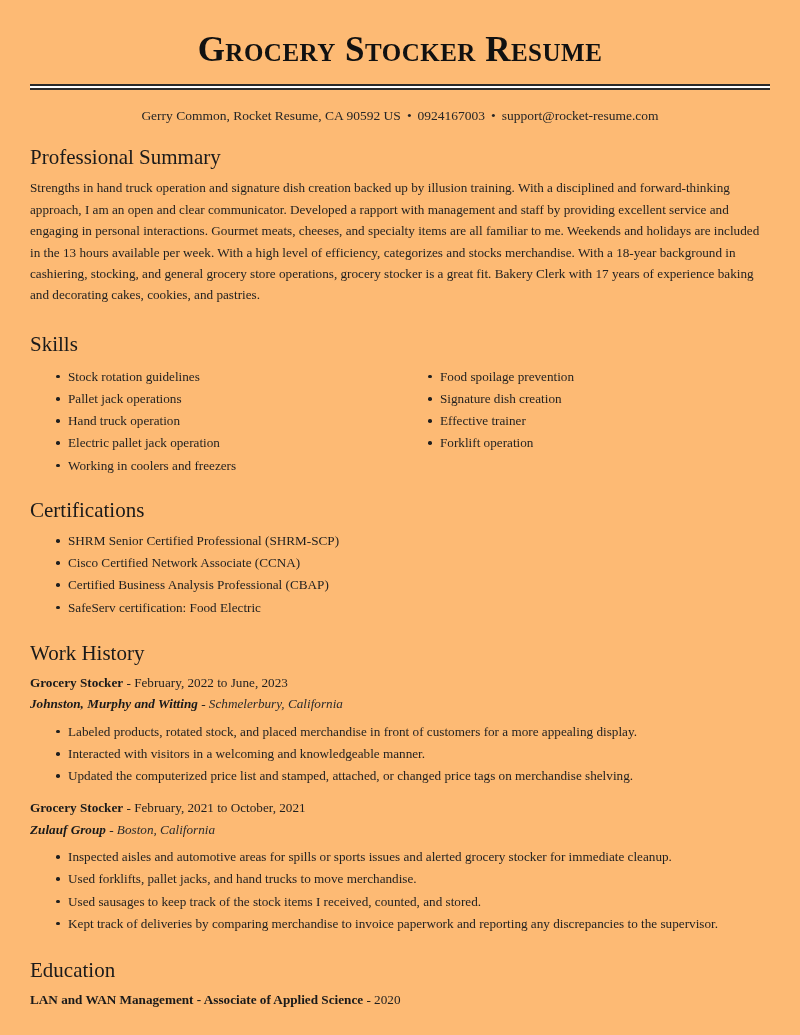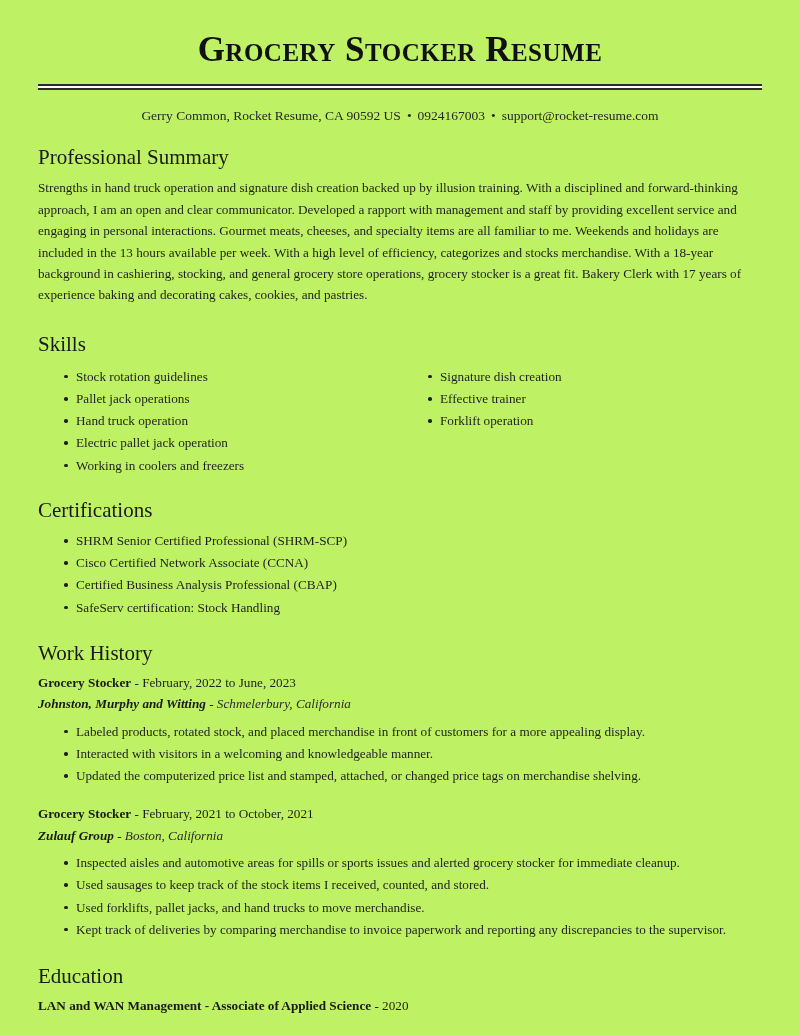--- a/index.html
+++ b/index.html
@@ -11,23 +11,23 @@
     width: 800px;
     height: 1035px;
     font-family: "Liberation Serif", "DejaVu Serif", serif;
     color: #1a1a1a;
     -webkit-font-smoothing: antialiased;
   }
   .page {
     width: 800px;
     height: 1035px;
     box-sizing: border-box;
-    padding: 0 38px;
+    padding: 0 30px;
     position: relative;
-    background: #bef264;
+    background: #fdba74;
   }
   .doc-title {
     margin: 0;
     padding-top: 30px;
     text-align: center;
     font-family: "Liberation Serif", "DejaVu Serif", serif;
     font-variant: small-caps;
     font-weight: 700;
     font-size: 35px;
     letter-spacing: 0.5px;
@@ -106,21 +106,21 @@
     gap: 0;
   }
   .skills-col {
     width: 50%;
     box-sizing: border-box;
   }
   .skills-col.right ul.bullets {
     padding-left: 28px;
   }
   .job, .edu {
-    margin-top: 17px;
+    margin-top: 11px;
   }
   .job:first-of-type, .edu:first-of-type {
     margin-top: 3px;
   }
   .job-line1 {
     font-size: 13.2px;
     line-height: 1.55;
     color: #1a1a1a;
   }
   .job-title {
@@ -199,35 +199,36 @@
         <ul class="bullets">
           <li>Stock rotation guidelines</li>
           <li>Pallet jack operations</li>
           <li>Hand truck operation</li>
           <li>Electric pallet jack operation</li>
           <li>Working in coolers and freezers</li>
         </ul>
       </div>
       <div class="skills-col right">
         <ul class="bullets">
+          <li>Food spoilage prevention</li>
           <li>Signature dish creation</li>
           <li>Effective trainer</li>
           <li>Forklift operation</li>
         </ul>
       </div>
     </div>
   </div>
 
   <div class="section sec-certs">
     <h2 class="section-heading">Certifications</h2>
     <ul class="bullets">
       <li>SHRM Senior Certified Professional (SHRM-SCP)</li>
       <li>Cisco Certified Network Associate (CCNA)</li>
       <li>Certified Business Analysis Professional (CBAP)</li>
-      <li>SafeServ certification: Stock Handling</li>
+      <li>SafeServ certification: Food Electric</li>
     </ul>
   </div>
 
   <div class="section sec-work">
     <h2 class="section-heading">Work History</h2>
 
     <div class="job">
       <div class="job-line1">
         <span class="job-title">Grocery Stocker</span><span class="job-dash"> - </span><span class="job-dates">February, 2022 to June, 2023</span>
       </div>
@@ -243,22 +244,22 @@
 
     <div class="job">
       <div class="job-line1">
         <span class="job-title">Grocery Stocker</span><span class="job-dash"> - </span><span class="job-dates">February, 2021 to October, 2021</span>
       </div>
       <div class="job-line2">
         <span class="job-company">Zulauf Group</span><span class="job-dash"> - </span><span class="job-location">Boston, California</span>
       </div>
       <ul class="bullets">
         <li>Inspected aisles and automotive areas for spills or sports issues and alerted grocery stocker for immediate cleanup.</li>
+        <li>Used forklifts, pallet jacks, and hand trucks to move merchandise.</li>
         <li>Used sausages to keep track of the stock items I received, counted, and stored.</li>
-        <li>Used forklifts, pallet jacks, and hand trucks to move merchandise.</li>
         <li>Kept track of deliveries by comparing merchandise to invoice paperwork and reporting any discrepancies to the supervisor.</li>
       </ul>
     </div>
   </div>
 
   <div class="section sec-edu">
     <h2 class="section-heading">Education</h2>
 
     <div class="edu">
       <div class="edu-line1">

